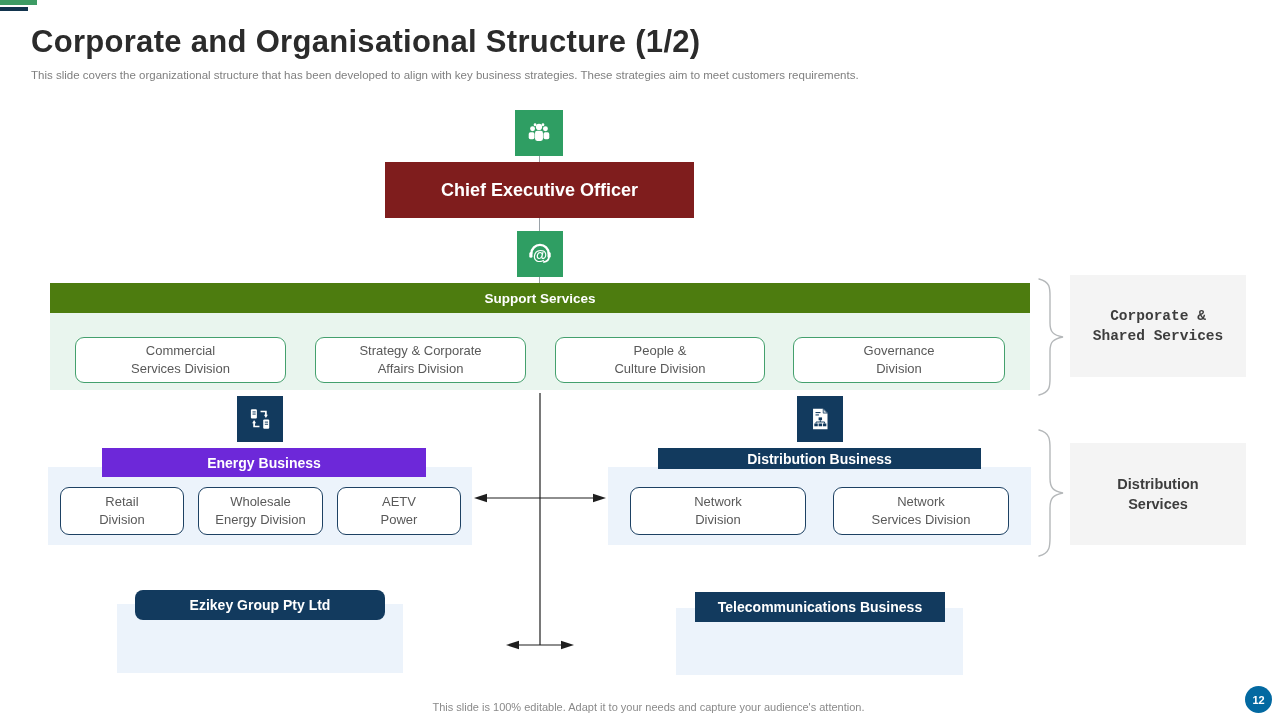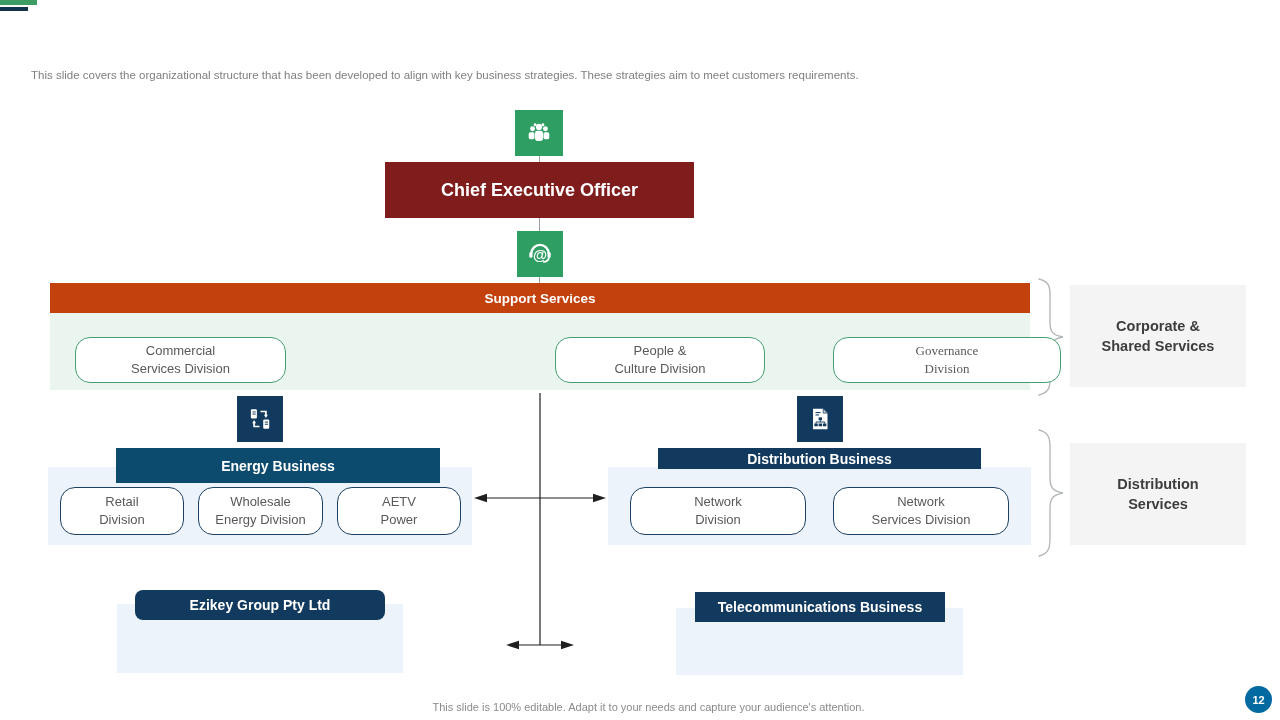--- a/index.html
+++ b/index.html
@@ -31,59 +31,59 @@
 
   
   .ceo-box {
     position: absolute; left: 385px; top: 162px; width: 309px; height: 56px;
     background: #7f1d1d; color: #ffffff; font-size: 18px; font-weight: 700;
     display: flex; align-items: center; justify-content: center; z-index: 10;
   }
 
   
   .bar { position: absolute; color: #ffffff; font-weight: 700; display: flex; align-items: center; justify-content: center; z-index: 10; }
-  .support-bar { left: 50px; top: 283px; width: 980px; height: 30px; background: #c2410c; font-size: 13.5px; }
-  .energy-bar  { left: 116px; top: 448px; width: 324px; height: 35px; background: #0c4a6e; font-size: 14px; }
+  .support-bar { left: 50px; top: 283px; width: 980px; height: 30px; background: #4d7c0f; font-size: 13.5px; }
+  .energy-bar  { left: 102px; top: 448px; width: 324px; height: 29px; background: #6d28d9; font-size: 14px; }
   .dist-bar    { left: 658px; top: 448px; width: 323px; height: 21px; background: #123a5e; font-size: 14px; }
   .ezikey-bar  { left: 135px; top: 590px; width: 250px; height: 30px; background: #123a5e; font-size: 14px; border-radius: 8px; }
   .telecom-bar { left: 695px; top: 592px; width: 250px; height: 30px; background: #123a5e; font-size: 14px; }
 
   
   .panel { position: absolute; z-index: 1; }
   .support-panel { left: 50px; top: 313px; width: 980px; height: 77px; background: #e9f5ee; }
   .energy-panel  { left: 48px; top: 467px; width: 424px; height: 78px; background: #ecf3fb; }
   .dist-panel    { left: 608px; top: 467px; width: 423px; height: 78px; background: #ecf3fb; }
   .ezikey-panel  { left: 117px; top: 604px; width: 286px; height: 69px; background: #ecf3fb; }
   .telecom-panel { left: 676px; top: 608px; width: 287px; height: 67px; background: #ecf3fb; }
 
   
   .div-box {
-    position: absolute; background: #ffffff; border-radius: 15px;
+    position: absolute; background: #ffffff; border-radius: 9px;
     display: flex; align-items: center; justify-content: center; text-align: center;
     font-size: 13px; color: #595959; line-height: 1.4; white-space: pre-line; z-index: 10;
   }
   .div-green { border: 1px solid #44a06d; top: 337px; height: 46px; }
   .div-navy  { border: 1.3px solid #1d4163; top: 487px; height: 48px; }
   .sup-1 { left: 75px;  width: 211px; }
   .sup-2 { left: 315px; width: 211px; }
   .sup-3 { left: 555px; width: 210px; }
-  .sup-4 { left: 833px; width: 228px; font-family: Liberation Serif, serif; }
+  .sup-4 { left: 793px; width: 212px; }
   .en-1 { left: 60px;  width: 124px; }
   .en-2 { left: 198px; width: 125px; }
   .en-3 { left: 337px; width: 124px; }
   .di-1 { left: 630px; width: 176px; }
   .di-2 { left: 833px; width: 176px; }
 
   
   .side-box {
     position: absolute; left: 1070px; width: 176px; height: 102px; background: #f4f4f4;
     display: flex; align-items: center; justify-content: center; text-align: center;
     font-size: 14.5px; font-weight: 700; color: #3d3d3d; line-height: 1.4; white-space: pre-line; z-index: 10;
   }
-  .side-corp { top: 285px; }
+  .side-corp { top: 275px; font-family: Liberation Mono, monospace; }
   .side-dist { top: 443px; }
 
   .brace { position: absolute; z-index: 6; }
 
   
   .connectors { position: absolute; left: 0; top: 0; width: 1280px; height: 720px; z-index: 5; pointer-events: none; }
 
   .footer-note {
     position: absolute; left: 0; top: 701px; width: 1280px; text-align: center;
     font-size: 11px; color: #8a8a8a; padding-left: 17px;
@@ -95,20 +95,21 @@
   }
 </style>
 </head>
 <body>
 
 <div class="slide">
 
   <div class="accent-green"></div>
   <div class="accent-navy"></div>
 
+  <div class="title">Corporate and Organisational Structure (1/2)</div>
   <div class="subtitle">This slide covers the organizational structure that has been developed to align with key business strategies. These strategies aim to meet customers requirements.</div>
 
   <svg class="connectors">
     <line x1="539.5" y1="156" x2="539.5" y2="162" stroke="#9aa2a8" stroke-width="1"></line>
     <line x1="539.5" y1="218" x2="539.5" y2="231" stroke="#9aa2a8" stroke-width="1"></line>
     <line x1="539.5" y1="277" x2="539.5" y2="283" stroke="#9aa2a8" stroke-width="1"></line>
     <line x1="540" y1="393" x2="540" y2="645" stroke="#1f1f1f" stroke-width="1.2"></line>
     <line x1="480" y1="498" x2="600" y2="498" stroke="#1f1f1f" stroke-width="1.2"></line>
     <polygon points="474,498 487,493.8 487,502.2" fill="#1f1f1f"></polygon>
     <polygon points="606,498 593,493.8 593,502.2" fill="#1f1f1f"></polygon>
@@ -139,20 +140,22 @@
       <rect x="21" y="12.2" width="3" height="5.2" rx="1.4" fill="#fff"></rect>
       <path d="M22.3,16.5 q0.3,4.5 -5.3,5" stroke="#fff" stroke-width="1.7" fill="none"></path>
       <text x="14" y="19.3" text-anchor="middle" font-size="13.5" font-weight="bold" fill="#fff" font-family="'Liberation Sans',sans-serif">@</text>
     </svg>
   </div>
 
   <div class="panel support-panel"></div>
   <div class="bar support-bar">Support Services</div>
   <div class="div-box div-green sup-1">Commercial
 Services Division</div>
+  <div class="div-box div-green sup-2">Strategy &amp; Corporate
+Affairs Division</div>
   <div class="div-box div-green sup-3">People &amp;
 Culture Division</div>
   <div class="div-box div-green sup-4">Governance
 Division</div>
 
   <svg class="brace" style="left:1036px; top:277px;" width="30" height="120" viewBox="0 0 30 120">
     <path d="M3,2 C15,5 14,12 14,22 L14,46 C14,55 17,58 27,60 C17,62 14,65 14,74 L14,98 C14,108 15,115 3,118" stroke="#b5b8ba" stroke-width="1.4" fill="none" stroke-linecap="round"></path>
   </svg>
   <svg class="brace" style="left:1036px; top:428px;" width="30" height="130" viewBox="0 0 30 130">
     <path d="M3,2 C15,5 14,13 14,24 L14,50 C14,60 17,63 27,65 C17,67 14,70 14,80 L14,106 C14,117 15,125 3,128" stroke="#b5b8ba" stroke-width="1.4" fill="none" stroke-linecap="round"></path>

